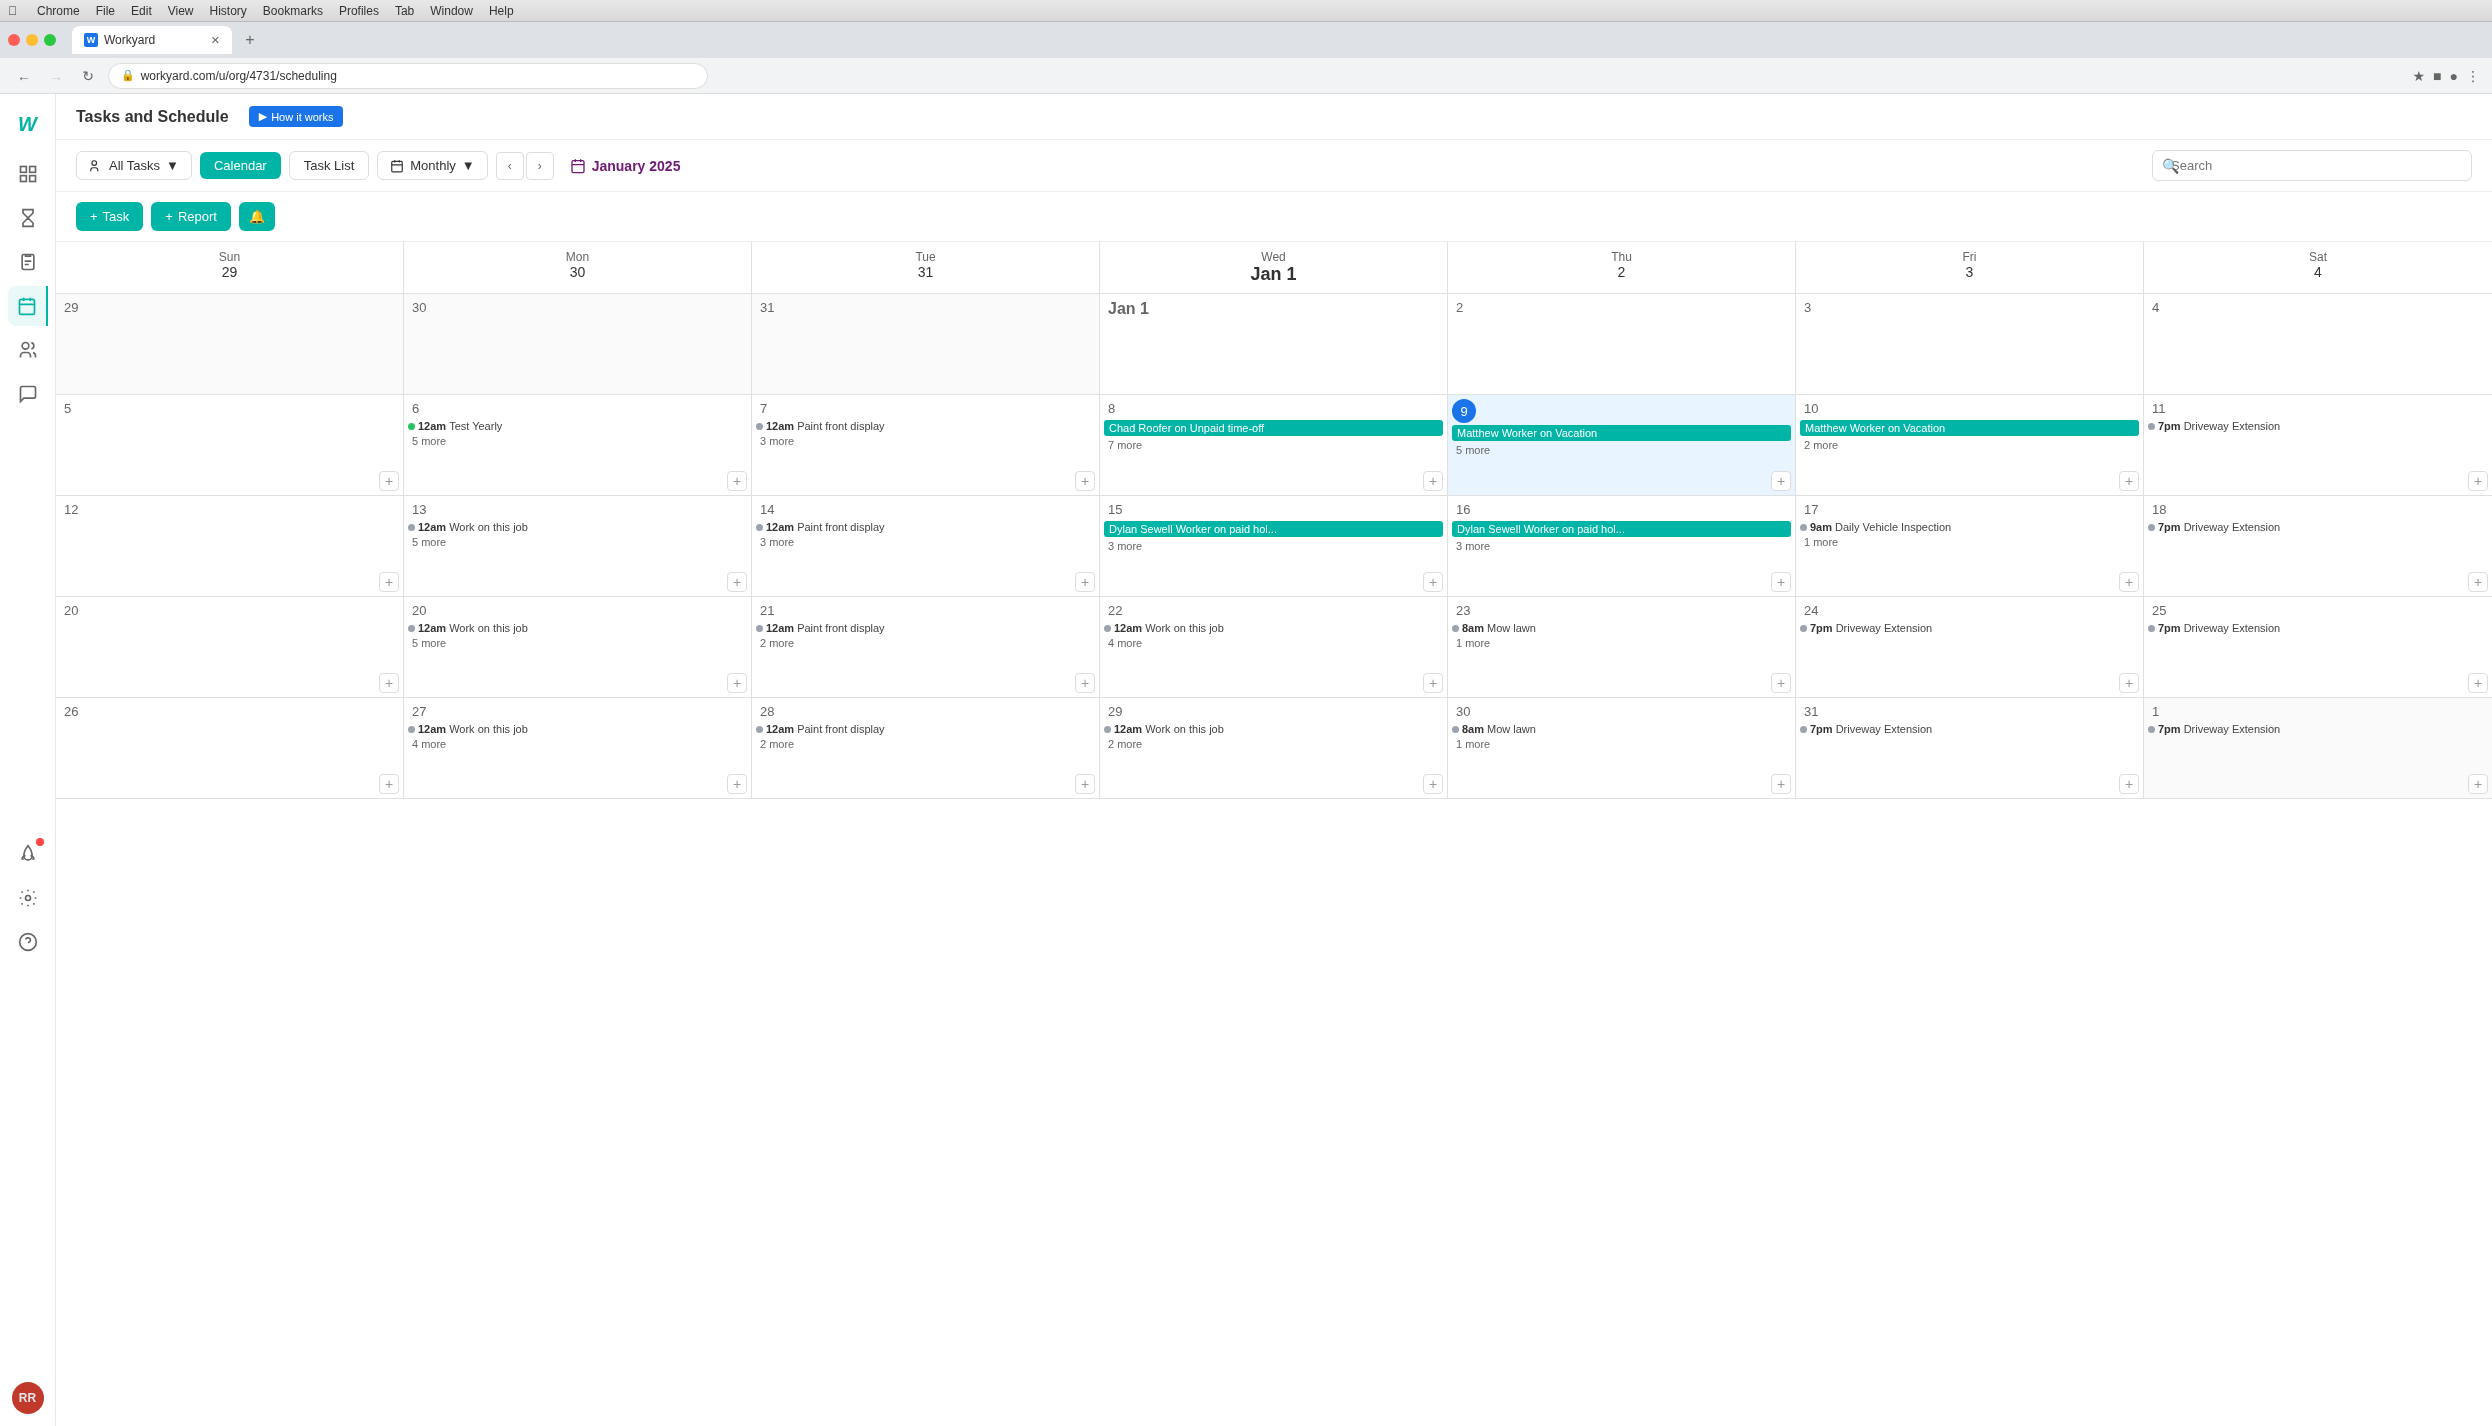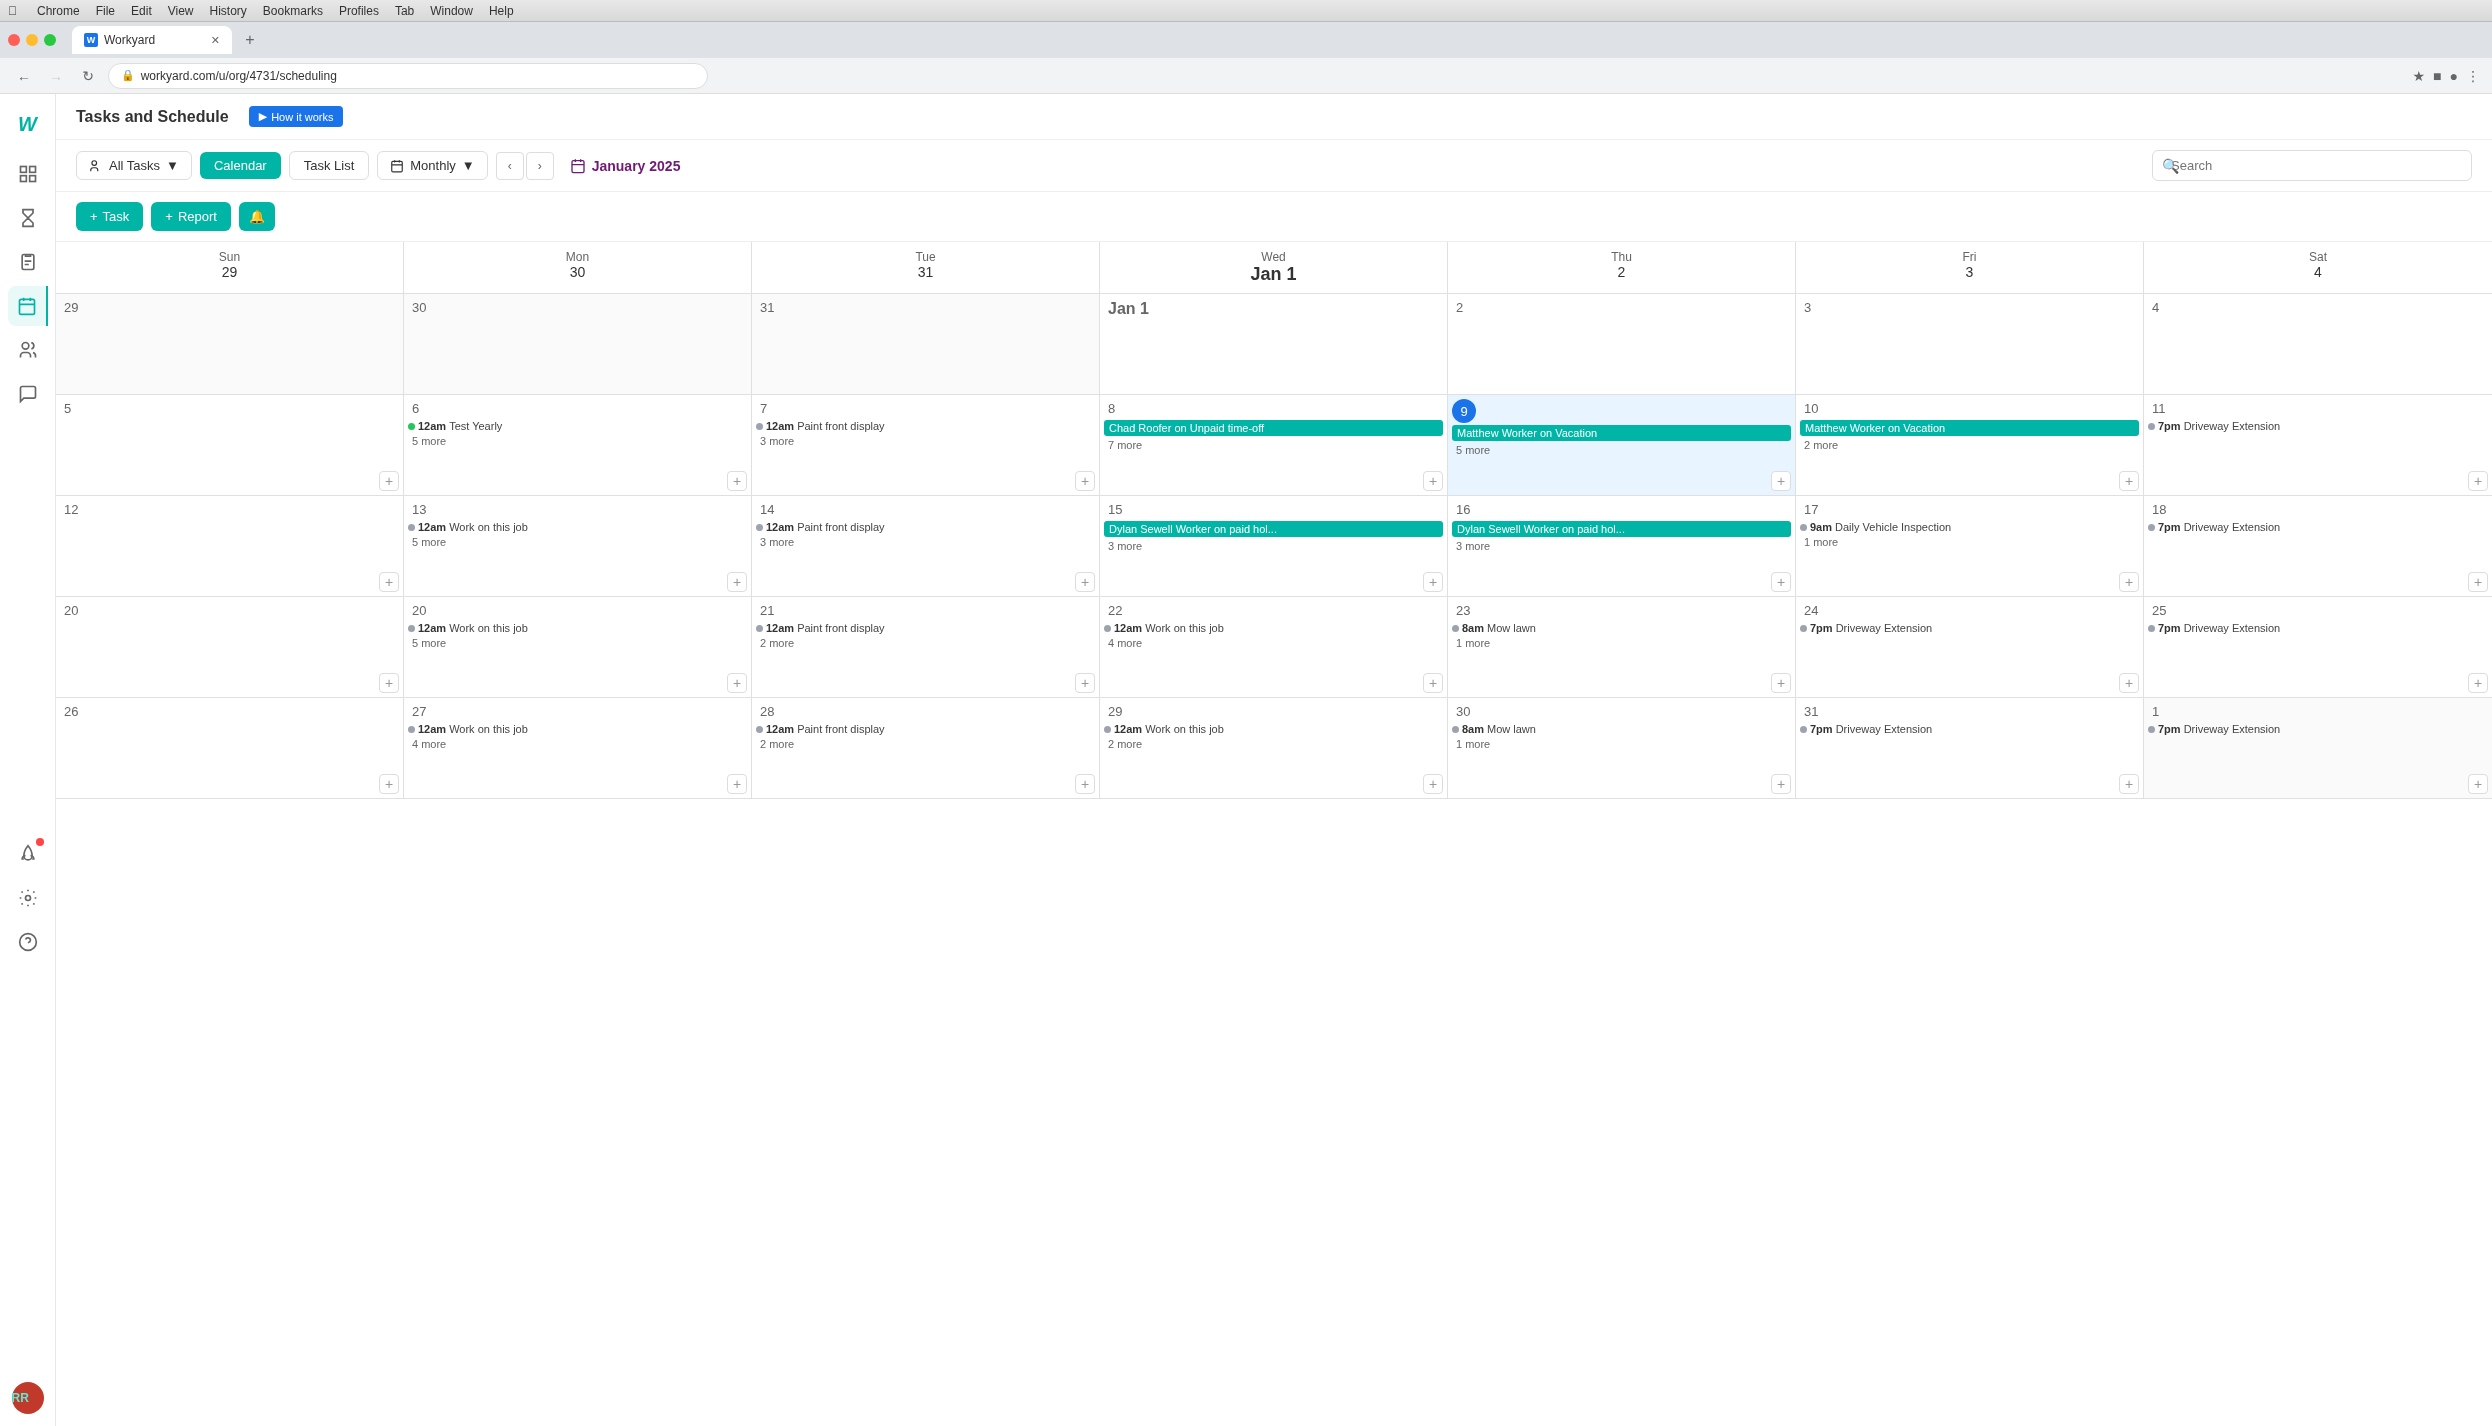--- a/index.html
+++ b/index.html
@@ -128,22 +128,22 @@
       border-radius: 50%;
     }
     .sidebar-avatar {
       margin-top: auto;
       width: 32px;
       height: 32px;
       border-radius: 50%;
       background: #c0392b;
       display: flex;
       align-items: center;
-      justify-content: flex-start;
-      color: #5eead4;
+      justify-content: center;
+      color: #e5e5e5;
       font-size: 12px;
       font-weight: bold;
     }
 
     
     .main { flex: 1; display: flex; flex-direction: column; overflow: hidden; }
 
     
     .page-header {
       padding: 12px 20px;

